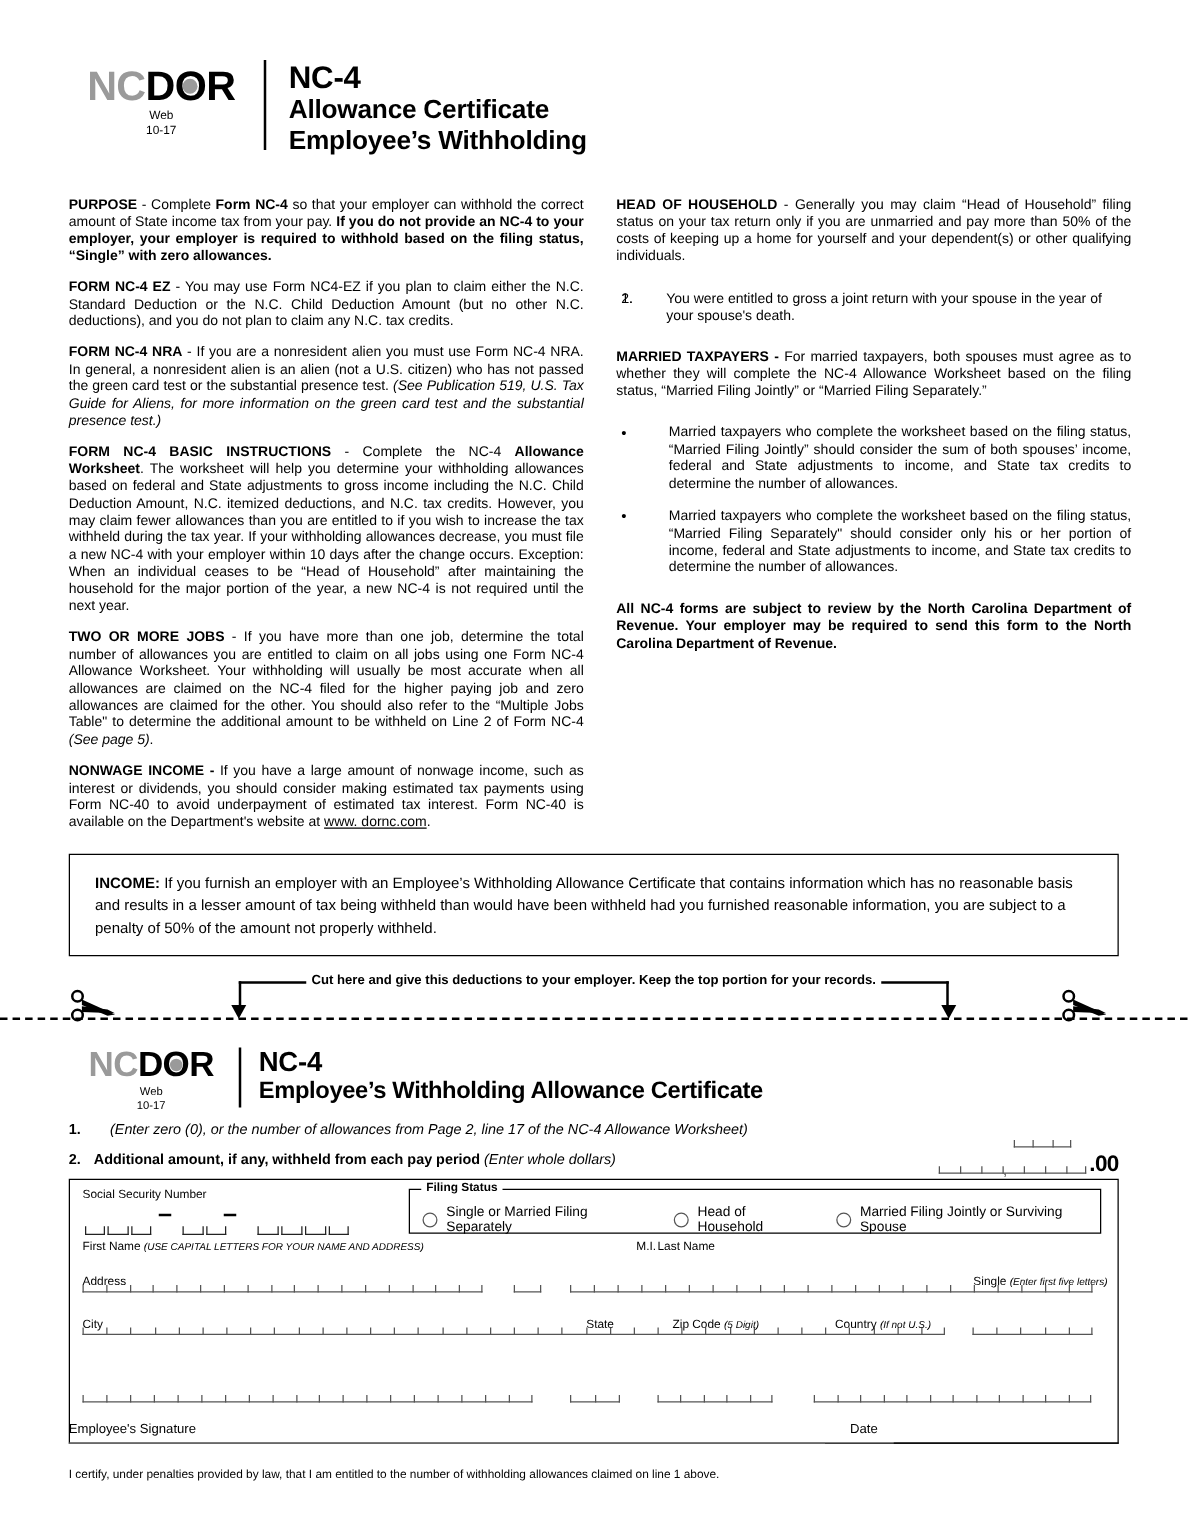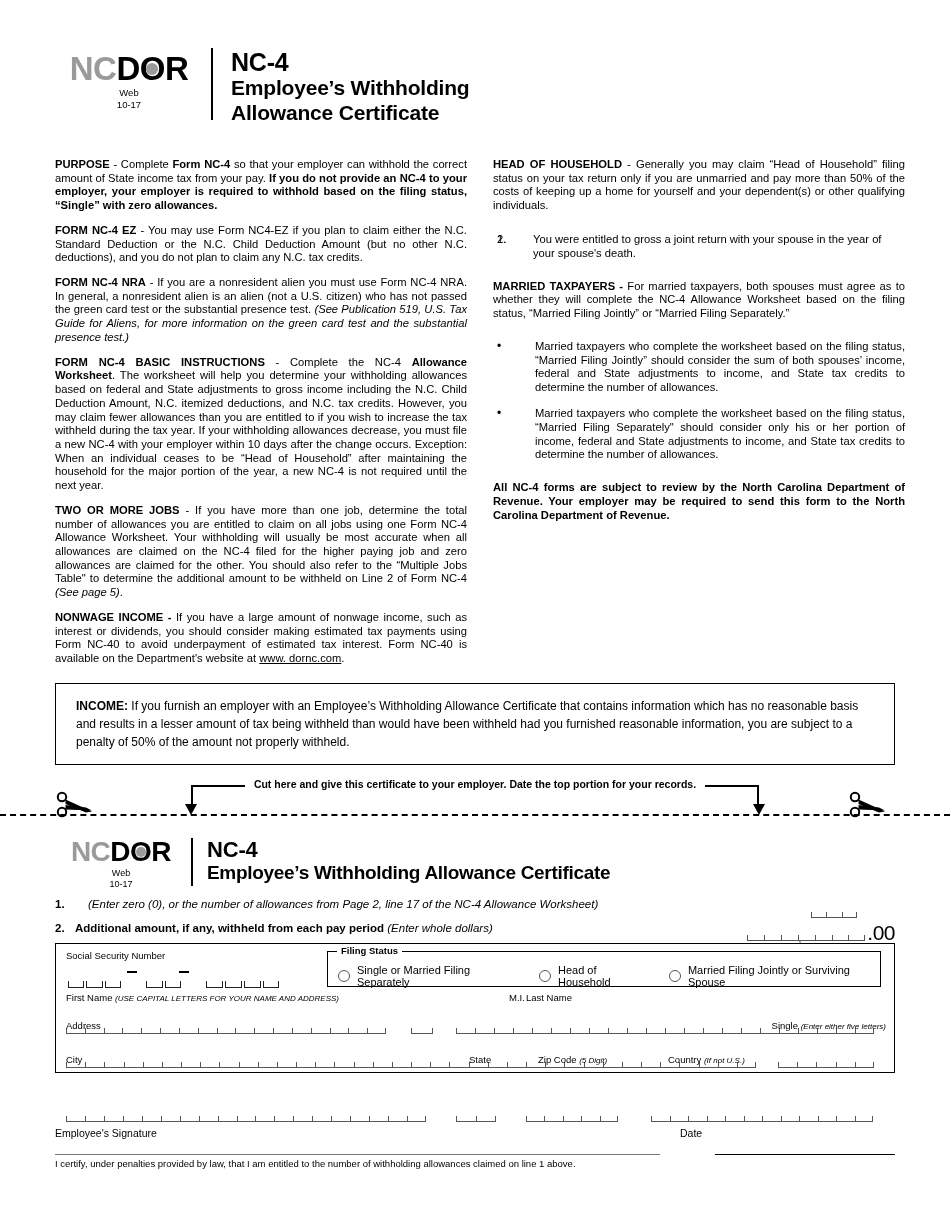--- a/index.html
+++ b/index.html
@@ -322,39 +322,39 @@
     top: 6px;
   }
   .line2-field {
     position: absolute;
     right: 0px;
     top: 2px;
     display: flex;
     align-items: flex-end;
   }
   .dot00 {
-    font-size: 21px;
-    font-weight: normal;
+    font-size: 18px;
+    font-weight: bold;
     line-height: 0.82;
     margin-left: 2px;
     letter-spacing: -0.5px;
   }
   .comma-mark {
     position: absolute;
     bottom: -4px;
     font-size: 12px;
     color: #555;
   }
 
   
   .formbox {
     position: relative;
     border: 1.6px solid #000;
     margin-top: 9px;
-    height: 130px;
+    height: 212px;
     box-sizing: border-box;
   }
   .fb-label {
     position: absolute;
     font-size: 9.5px;
   }
   .fb-label .it {
     font-style: italic;
     font-size: 8px;
   }
@@ -423,43 +423,43 @@
   }
   .sig-rule {
     position: absolute;
     bottom: 0;
     height: 1.3px;
     background: #777;
   }
   .sig-rule.dark { background: #000; height: 1.2px; }
   .sig-label {
     position: absolute;
-    bottom: 16px;
+    bottom: 6px;
     font-size: 10.5px;
   }
   .certify {
-    margin-top: 3px;
+    margin-top: 19px;
     font-size: 9.5px;
   }
 </style>
 </head>
 <body>
 
 <div class="page">
 
   <div class="masthead">
     <div class="logo-block">
       <div class="logo-word"><span class="logo-nc">NC</span><span class="logo-d">D</span><span class="logo-o"><span>O</span><span class="dot"></span></span><span class="logo-r">R</span></div>
       <div class="logo-sub"><span>Web</span><br><span>10-17</span></div>
     </div>
     <div class="mast-divider"></div>
     <div class="mast-titles">
       <div class="mast-title-1">NC-4</div>
+      <div class="mast-title-2">Allowance Certificate</div>
       <div class="mast-title-2">Employee’s Withholding</div>
-      <div class="mast-title-2">Allowance Certificate</div>
     </div>
   </div>
 
   <div class="columns">
 
     <div class="col">
       <p><b>PURPOSE</b><span> - Complete </span><b>Form NC-4</b><span> so that your employer can withhold the correct amount of State income tax from your pay.  </span><b>If you do not provide an NC-4 to your employer, your employer is required to withhold based on the filing status, “Single” with zero allowances.</b></p>
 
       <p><b>FORM NC-4 EZ</b><span> - You may use Form NC4-EZ if you plan to claim either the N.C. Standard Deduction or the N.C. Child Deduction Amount (but no other N.C. deductions), and you do not plan to claim any N.C. tax credits.</span></p>
 
@@ -498,21 +498,21 @@
 
       <p class="last"><b>All NC-4 forms are subject to review by the North Carolina Department of Revenue.  Your employer may be required to send this form to the North Carolina Department of Revenue.</b></p>
     </div>
   </div>
 
   <div class="caution">
     <p><b>INCOME:</b><span>  If you furnish an employer with an Employee’s Withholding Allowance Certificate that contains information which has no reasonable basis and results in a lesser amount of tax being withheld than would have been withheld had you furnished reasonable information, you are subject to a penalty of 50% of the amount not properly withheld.</span></p>
   </div>
 
   <div class="cutzone">
-    <div class="cut-text">Cut here and give this certificate to your employer.  Date the top portion for your records.</div>
+    <div class="cut-text">Cut here and give this deductions to your employer.  Keep the top portion for your records.</div>
 
     <div class="cut-bracket bracket-left">
       <div class="hline"></div>
         <div class="vline"></div>
         <div class="arrowhead"></div>
     </div>
     <div class="cut-bracket bracket-right">
       <div class="hline"></div>
         <div class="vline"></div>
         <div class="arrowhead"></div>
@@ -615,21 +615,21 @@
 
       <div class="fb-label" style="left:10px; top:48px;"><span>First Name</span> <span class="it">(USE CAPITAL  LETTERS FOR YOUR NAME AND ADDRESS)</span></div>
       <div class="fb-label" style="left:414px; top:48px;padding-left:39px;">M.I.</div>
       <div class="fb-label" style="left:470px; top:48px;">Last Name</div>
 
       <div class="fb-comb" style="left:10px; top:72px;"><div class="comb" id="comb-first" style="width:320px;"><div class="baseline"></div><div class="tick" style="left: 0px;"></div><div class="tick" style="left: 18.8235px;"></div><div class="tick" style="left: 37.6471px;"></div><div class="tick" style="left: 56.4706px;"></div><div class="tick" style="left: 75.2941px;"></div><div class="tick" style="left: 94.1176px;"></div><div class="tick" style="left: 112.941px;"></div><div class="tick" style="left: 131.765px;"></div><div class="tick" style="left: 150.588px;"></div><div class="tick" style="left: 169.412px;"></div><div class="tick" style="left: 188.235px;"></div><div class="tick" style="left: 207.059px;"></div><div class="tick" style="left: 225.882px;"></div><div class="tick" style="left: 244.706px;"></div><div class="tick" style="left: 263.529px;"></div><div class="tick" style="left: 282.353px;"></div><div class="tick" style="left: 301.176px;"></div><div class="tick" style="left: 319px;"></div></div></div>
       <div class="fb-comb" style="left:355px; top:72px;"><div class="comb" id="comb-mi" style="width:22px;"><div class="baseline"></div><div class="tick" style="left: 0px;"></div><div class="tick" style="left: 21px;"></div></div></div>
       <div class="fb-comb" style="left:400px; top:72px;"><div class="comb" id="comb-last" style="width:418px;"><div class="baseline"></div><div class="tick" style="left: 0px;"></div><div class="tick" style="left: 19px;"></div><div class="tick" style="left: 38px;"></div><div class="tick" style="left: 57px;"></div><div class="tick" style="left: 76px;"></div><div class="tick" style="left: 95px;"></div><div class="tick" style="left: 114px;"></div><div class="tick" style="left: 133px;"></div><div class="tick" style="left: 152px;"></div><div class="tick" style="left: 171px;"></div><div class="tick" style="left: 190px;"></div><div class="tick" style="left: 209px;"></div><div class="tick" style="left: 228px;"></div><div class="tick" style="left: 247px;"></div><div class="tick" style="left: 266px;"></div><div class="tick" style="left: 285px;"></div><div class="tick" style="left: 304px;"></div><div class="tick" style="left: 323px;"></div><div class="tick" style="left: 342px;"></div><div class="tick" style="left: 361px;"></div><div class="tick" style="left: 380px;"></div><div class="tick" style="left: 399px;"></div><div class="tick" style="left: 417px;"></div></div></div>
 
       <div class="fb-label" style="left:10px; top:76px;">Address</div>
-      <div class="fb-label" style="right:8px; top:76px;"><span>Single</span> <span class="it">(Enter either five letters)</span></div>
+      <div class="fb-label" style="right:8px; top:76px;"><span>Single</span> <span class="it">(Enter first five letters)</span></div>
 
       <div class="fb-comb" style="left:10px; top:106px;"><div class="comb" id="comb-address" style="width:690px;"><div class="baseline"></div><div class="tick" style="left: 0px;"></div><div class="tick" style="left: 19.1667px;"></div><div class="tick" style="left: 38.3333px;"></div><div class="tick" style="left: 57.5px;"></div><div class="tick" style="left: 76.6667px;"></div><div class="tick" style="left: 95.8333px;"></div><div class="tick" style="left: 115px;"></div><div class="tick" style="left: 134.167px;"></div><div class="tick" style="left: 153.333px;"></div><div class="tick" style="left: 172.5px;"></div><div class="tick" style="left: 191.667px;"></div><div class="tick" style="left: 210.833px;"></div><div class="tick" style="left: 230px;"></div><div class="tick" style="left: 249.167px;"></div><div class="tick" style="left: 268.333px;"></div><div class="tick" style="left: 287.5px;"></div><div class="tick" style="left: 306.667px;"></div><div class="tick" style="left: 325.833px;"></div><div class="tick" style="left: 345px;"></div><div class="tick" style="left: 364.167px;"></div><div class="tick" style="left: 383.333px;"></div><div class="tick" style="left: 402.5px;"></div><div class="tick" style="left: 421.667px;"></div><div class="tick" style="left: 440.833px;"></div><div class="tick" style="left: 460px;"></div><div class="tick" style="left: 479.167px;"></div><div class="tick" style="left: 498.333px;"></div><div class="tick" style="left: 517.5px;"></div><div class="tick" style="left: 536.667px;"></div><div class="tick" style="left: 555.833px;"></div><div class="tick" style="left: 575px;"></div><div class="tick" style="left: 594.167px;"></div><div class="tick" style="left: 613.333px;"></div><div class="tick" style="left: 632.5px;"></div><div class="tick" style="left: 651.667px;"></div><div class="tick" style="left: 670.833px;"></div><div class="tick" style="left: 689px;"></div></div></div>
       <div class="fb-comb" style="left:722px; top:106px;"><div class="comb" id="comb-county" style="width:96px;"><div class="baseline"></div><div class="tick" style="left: 0px;"></div><div class="tick" style="left: 19.2px;"></div><div class="tick" style="left: 38.4px;"></div><div class="tick" style="left: 57.6px;"></div><div class="tick" style="left: 76.8px;"></div><div class="tick" style="left: 95px;"></div></div></div>
 
       <div class="fb-label" style="left:10px; top:110px;">City</div>
       <div class="fb-label" style="left:413px; top:110px;">State</div>
       <div class="fb-label" style="left:482px; top:110px;"><span>Zip Code</span> <span class="it">(5 Digit)</span></div>
       <div class="fb-label" style="left:612px; top:110px;"><span>Country</span> <span class="it">(If not U.S.)</span></div>
 
       <div class="fb-comb" style="left:10px; top:160px;"><div class="comb" id="comb-city" style="width:360px;"><div class="baseline"></div><div class="tick" style="left: 0px;"></div><div class="tick" style="left: 18.9474px;"></div><div class="tick" style="left: 37.8947px;"></div><div class="tick" style="left: 56.8421px;"></div><div class="tick" style="left: 75.7895px;"></div><div class="tick" style="left: 94.7368px;"></div><div class="tick" style="left: 113.684px;"></div><div class="tick" style="left: 132.632px;"></div><div class="tick" style="left: 151.579px;"></div><div class="tick" style="left: 170.526px;"></div><div class="tick" style="left: 189.474px;"></div><div class="tick" style="left: 208.421px;"></div><div class="tick" style="left: 227.368px;"></div><div class="tick" style="left: 246.316px;"></div><div class="tick" style="left: 265.263px;"></div><div class="tick" style="left: 284.211px;"></div><div class="tick" style="left: 303.158px;"></div><div class="tick" style="left: 322.105px;"></div><div class="tick" style="left: 341.053px;"></div><div class="tick" style="left: 359px;"></div></div></div>

